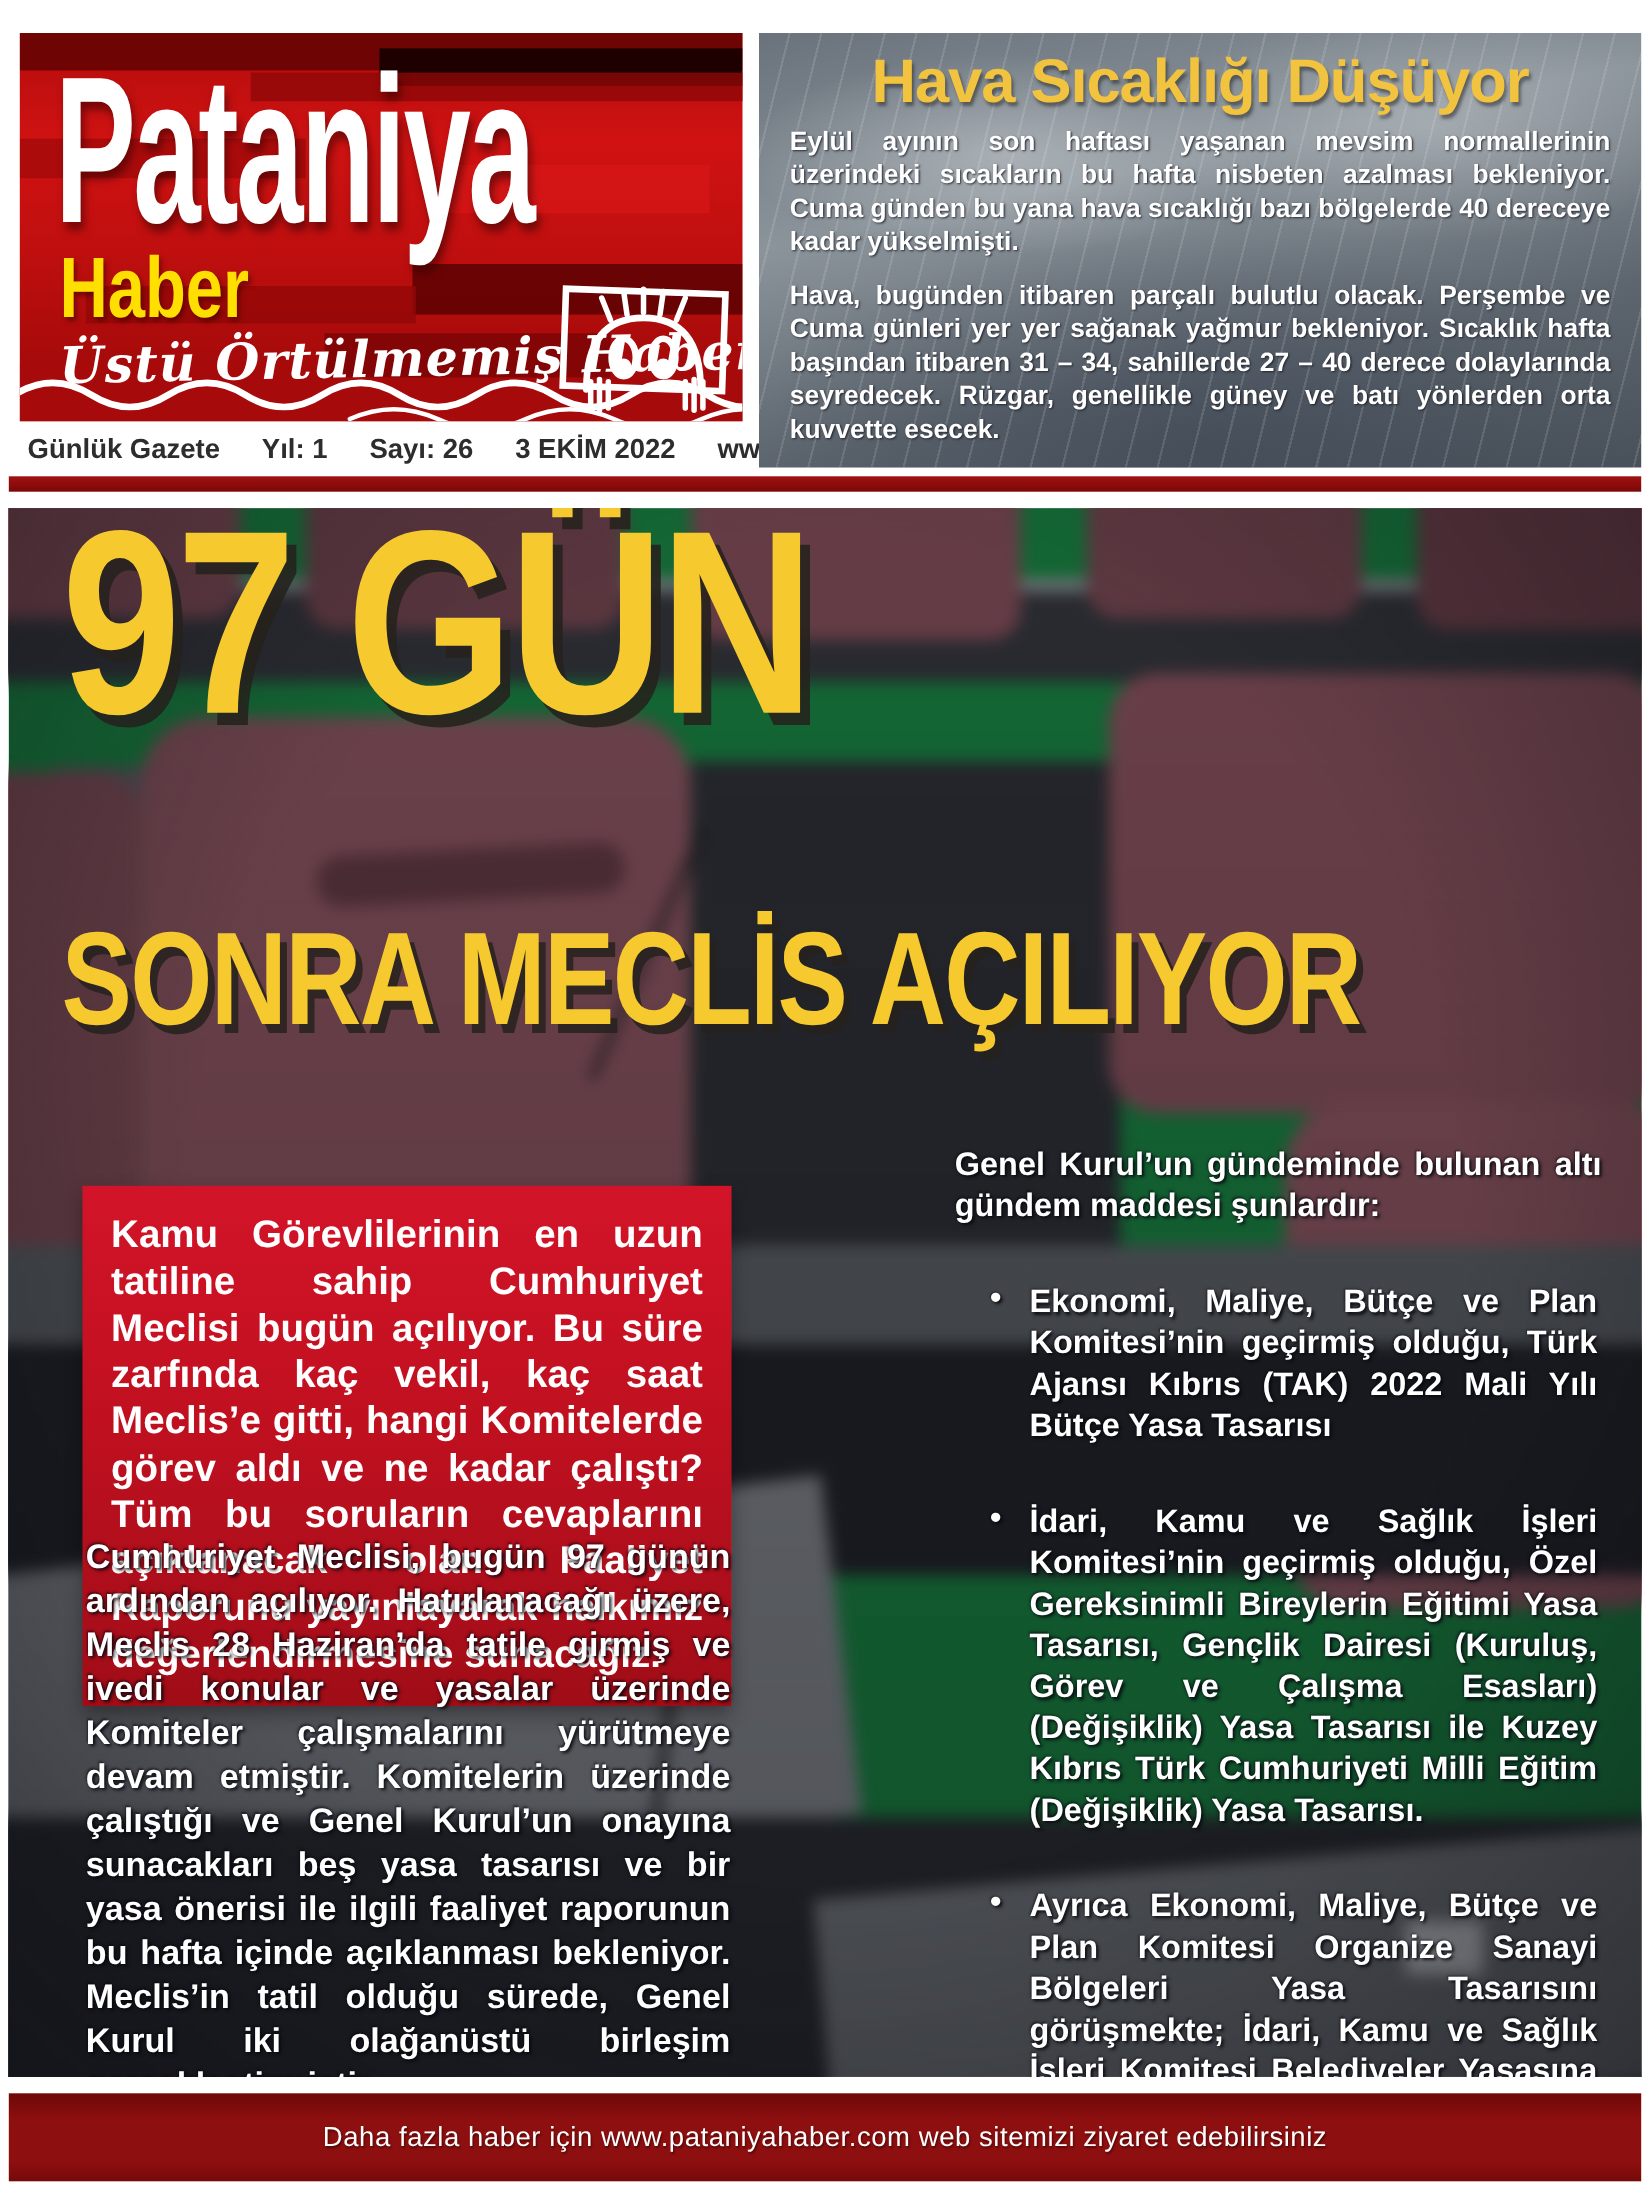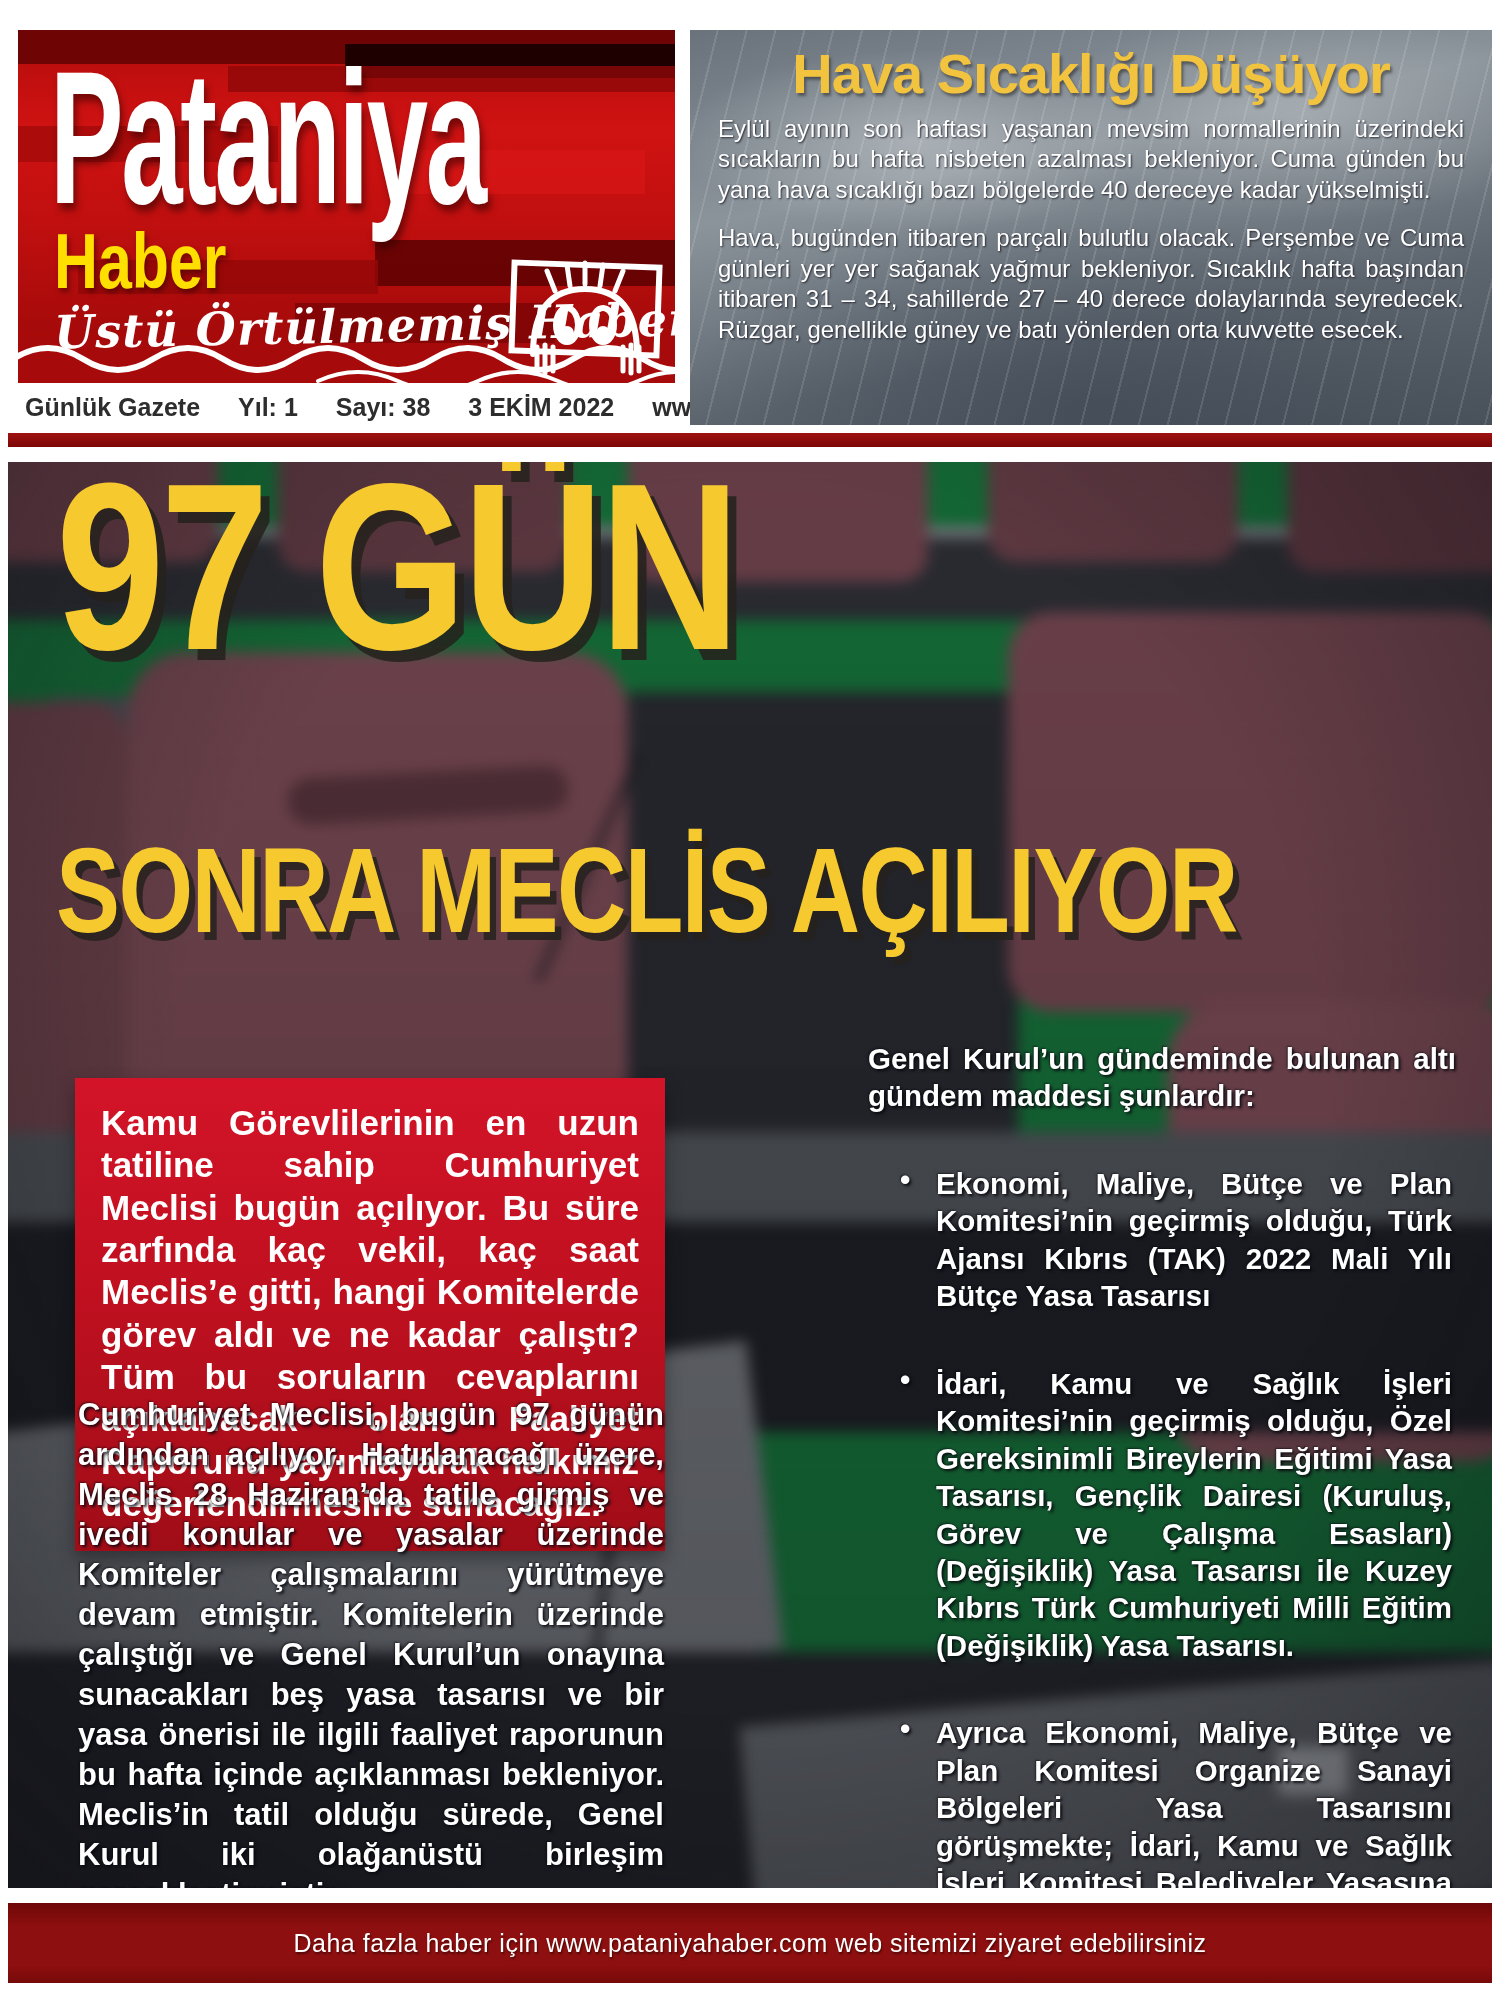--- a/index.html
+++ b/index.html
@@ -39,21 +39,21 @@
   .weather{position:absolute;left:690px;top:30px;width:802px;height:395px;box-sizing:border-box;
            padding:10px 28px 8px;overflow:hidden;
            background:
              repeating-linear-gradient(104deg,rgba(255,255,255,0) 0 26px,rgba(255,255,255,.12) 26px 28px),
              radial-gradient(ellipse 340px 130px at 28% 28%,rgba(255,255,255,.30),transparent 70%),
              radial-gradient(ellipse 380px 150px at 76% 22%,rgba(255,255,255,.24),transparent 70%),
              radial-gradient(ellipse 560px 260px at 50% 95%,rgba(55,65,78,.55),transparent 75%),
              linear-gradient(168deg,#6a737c 0%,#8b949b 35%,#5d656e 70%,#49515a 100%);}
   .weather-title{margin:6px 0 12px;text-align:center;color:#f2c33e;font-weight:bold;font-size:56px;
            line-height:1;letter-spacing:-1px;text-shadow:2px 3px 3px rgba(40,40,40,.55);}
-  .weather p{margin:0 0 18px;color:#fff;font-weight:normal;font-size:24px;line-height:1.27;
+  .weather p{margin:0 0 18px;color:#fff;font-weight:bold;font-size:24px;line-height:1.27;
            text-align:justify;text-shadow:1px 1px 2px rgba(25,25,35,.85);}
 
   
   .divider{position:absolute;left:8px;top:433px;width:1484px;height:14px;
            background:linear-gradient(180deg,#a01212,#7c0707);}
 
   
   .photo{position:absolute;left:8px;top:462px;width:1484px;height:1426px;background:#15803d;overflow:hidden;}
   .photo-shapes{position:absolute;left:-20px;top:-20px;right:-20px;bottom:-20px;filter:blur(7px);}
   .photo-shapes i{position:absolute;display:block;}
@@ -149,21 +149,21 @@
       <circle cx="585" cy="74" r="4" fill="#ffffff"></circle>
       <path d="M537,32 L529,12 M552,27 L549,6 M567,25 L567,4 M582,27 L585,6 M597,32 L605,12" stroke-width="5"></path>
       <path d="M519,88 L519,112 M527,86 L527,114 M535,88 L535,112" stroke-width="5"></path>
       <path d="M605,88 L605,112 M613,86 L613,114 M621,88 L621,112" stroke-width="5"></path>
     </svg>
   </div>
 
   <div class="dateline">
     <span>Günlük Gazete</span>
     <span>Yıl: 1</span>
-    <span>Sayı: 38</span>
+    <span>Sayı: 26</span>
     <span>3 EKİM 2022</span>
     <span>www.pataniyahaber.com</span>
     <span class="cursor-ico">☝</span>
   </div>
 
   <div class="weather">
     <div class="weather-title">Hava Sıcaklığı Düşüyor</div>
     <p>Eylül ayının son haftası yaşanan mevsim normallerinin üzerindeki sıcakların bu hafta nisbeten azalması bekleniyor. Cuma günden bu yana hava sıcaklığı bazı bölgelerde 40 dereceye kadar yükselmişti.</p>
     <p>Hava, bugünden itibaren parçalı bulutlu olacak. Perşembe ve Cuma günleri yer yer sağanak yağmur bekleniyor. Sıcaklık hafta başından itibaren 31 – 34, sahillerde 27 – 40 derece dolaylarında seyredecek. Rüzgar, genellikle güney ve batı yönlerden orta kuvvette esecek.</p>
   </div>

